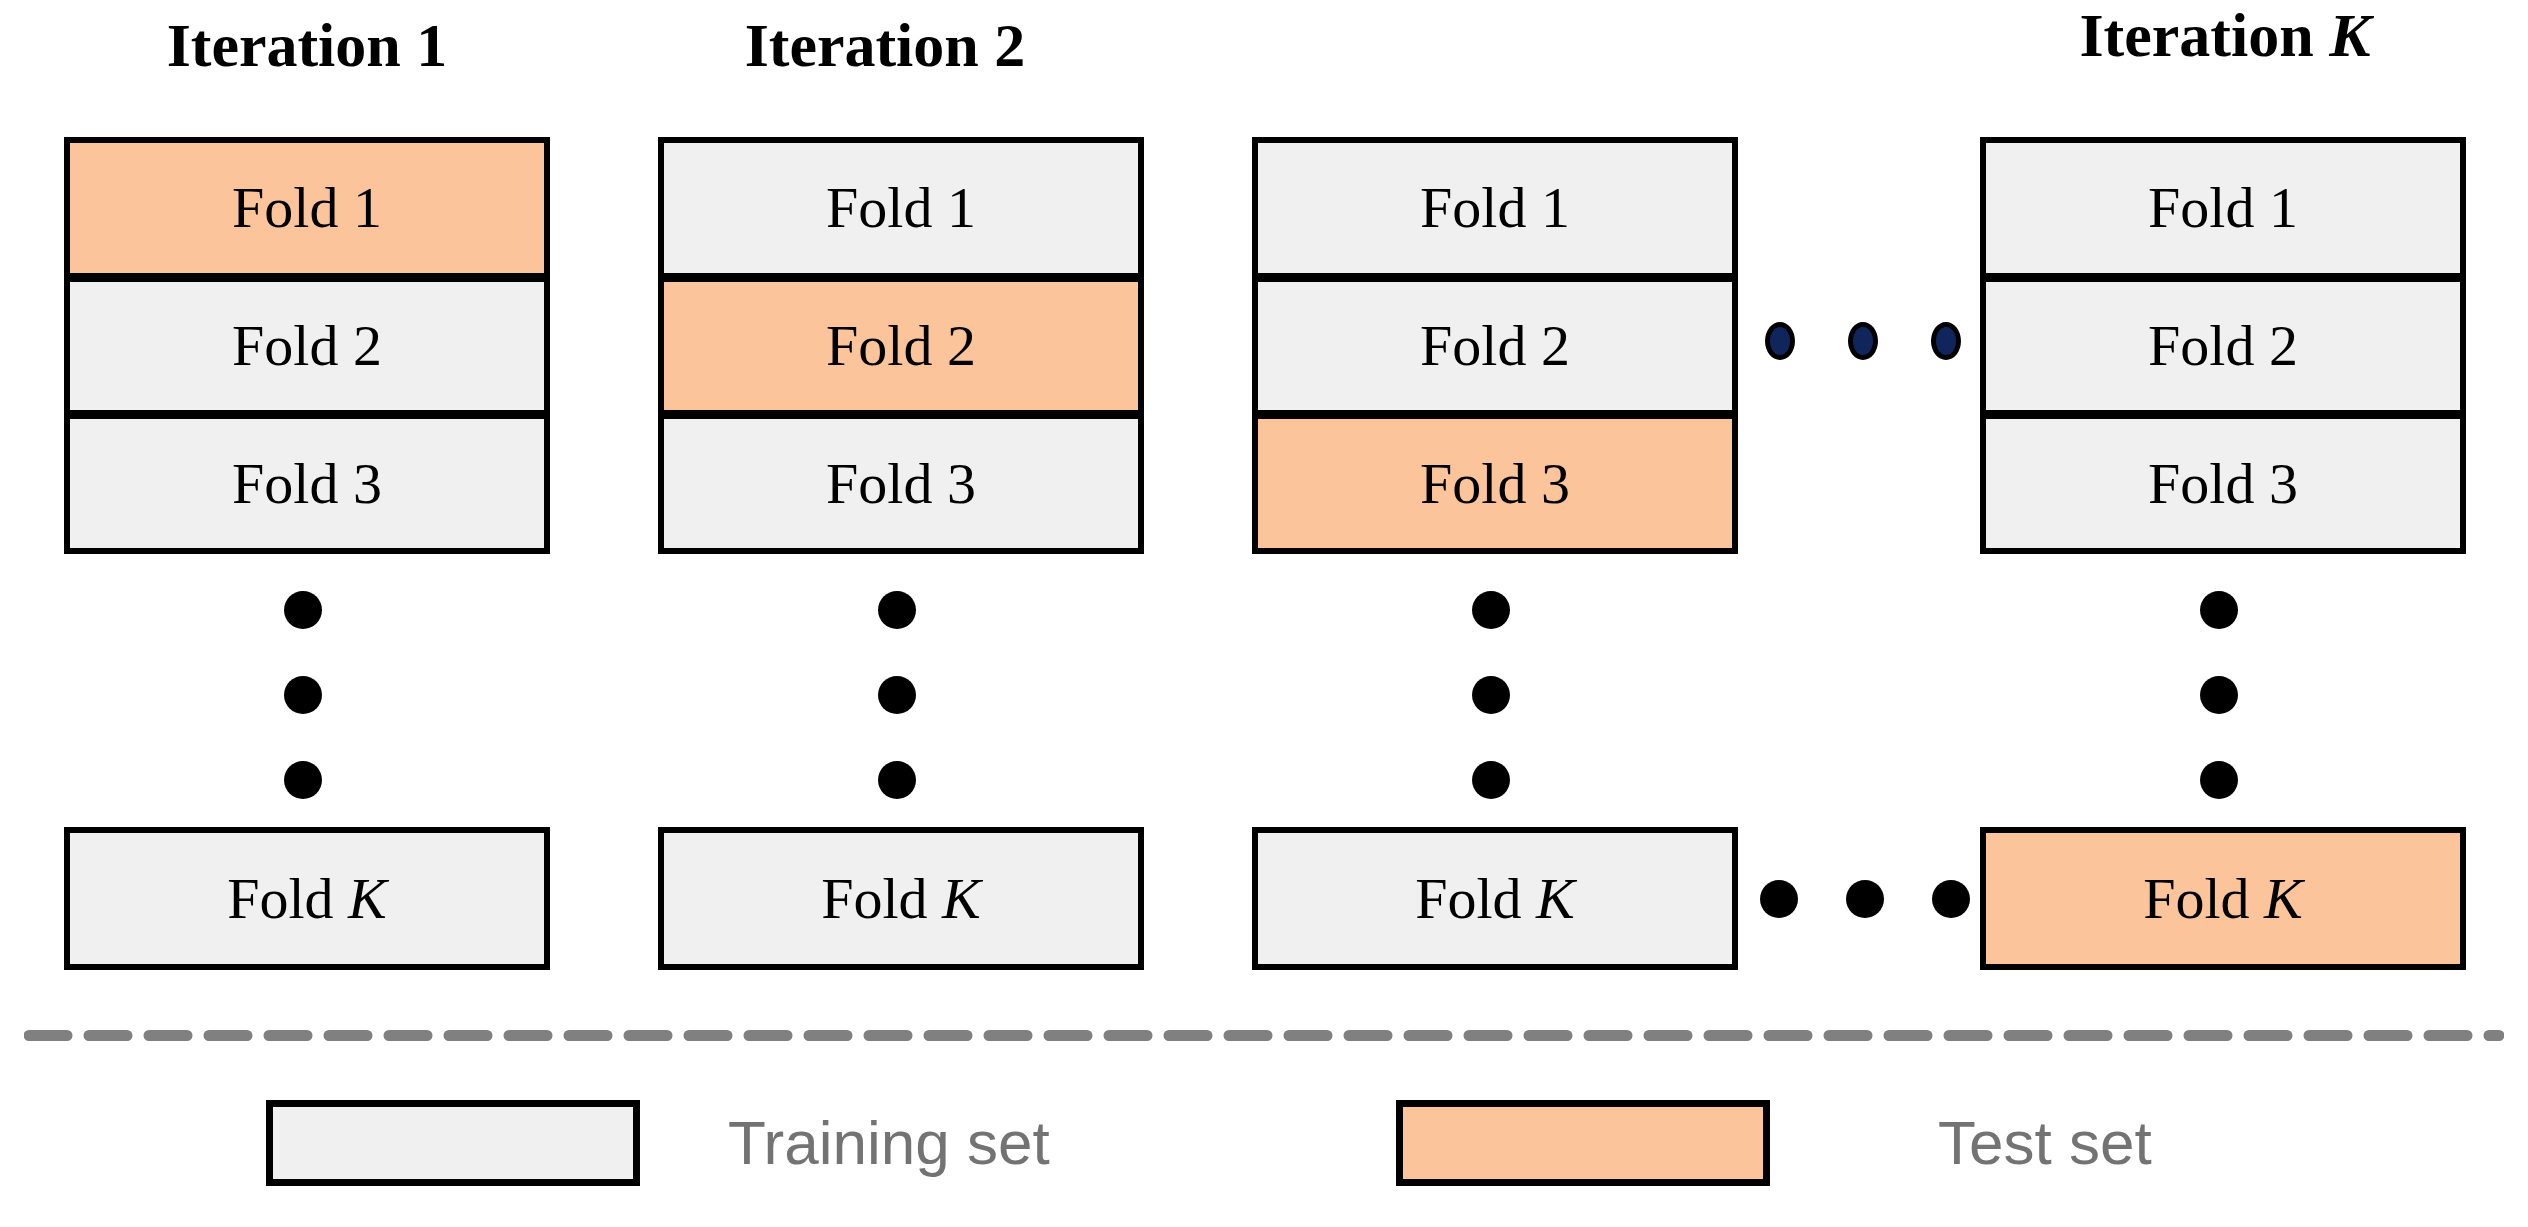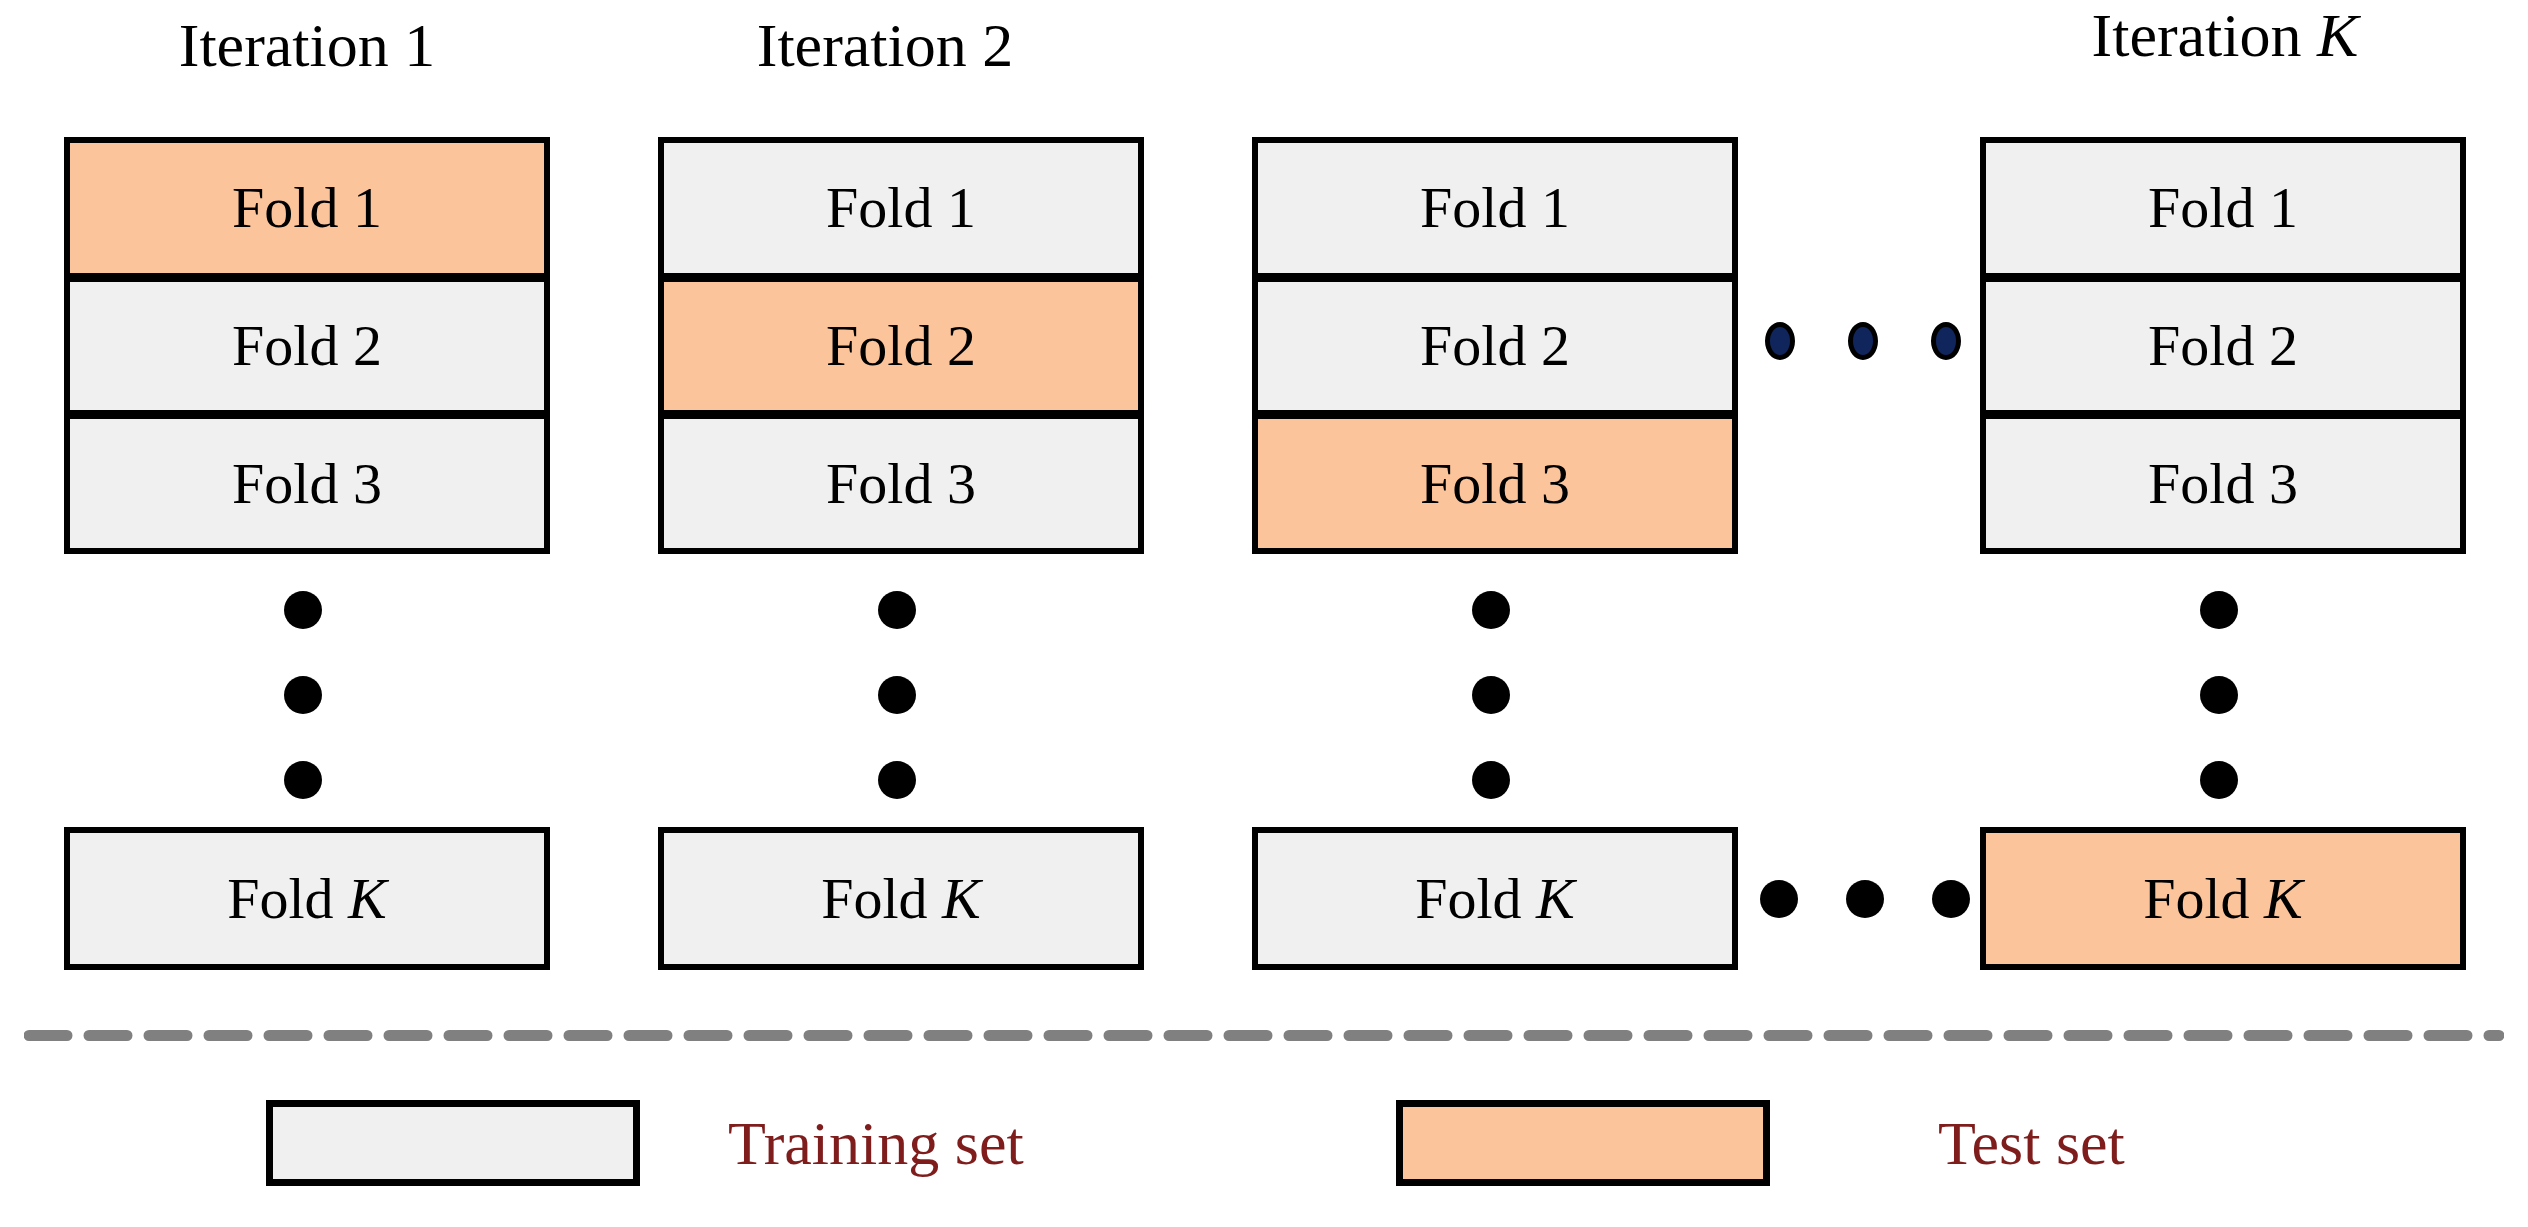--- a/index.html
+++ b/index.html
@@ -16,21 +16,21 @@
     width: 2528px;
     height: 1227px;
     background: #ffffff;
     overflow: hidden;
   }
 
   
   .col-header {
     position: absolute;
     font-family: "Liberation Serif", "DejaVu Serif", serif;
-    font-weight: normal;
+    font-weight: bold;
     font-size: 62px;
     line-height: 1;
     color: #000000;
     text-align: center;
     white-space: nowrap;
   }
   .col-header .ital {
     font-style: italic;
   }
 
@@ -97,24 +97,24 @@
   
   .legend-swatch {
     position: absolute;
     box-sizing: border-box;
     border: 7px solid #000000;
   }
   .legend-swatch.train { background: #f0f0f0; }
   .legend-swatch.test  { background: #fcc49a; }
   .legend-label {
     position: absolute;
-    font-family: Liberation Serif, serif;
+    font-family: Liberation Sans, sans-serif;
     font-size: 62px;
     line-height: 1;
-    color: #7f1d1d;
+    color: #737373;
     white-space: nowrap;
   }
 </style>
 </head>
 <body>
 
 <div id="canvas">
 
   <div class="col-header" style="left:64px; top:14px; width:486px;">
     <span>Iteration</span>

